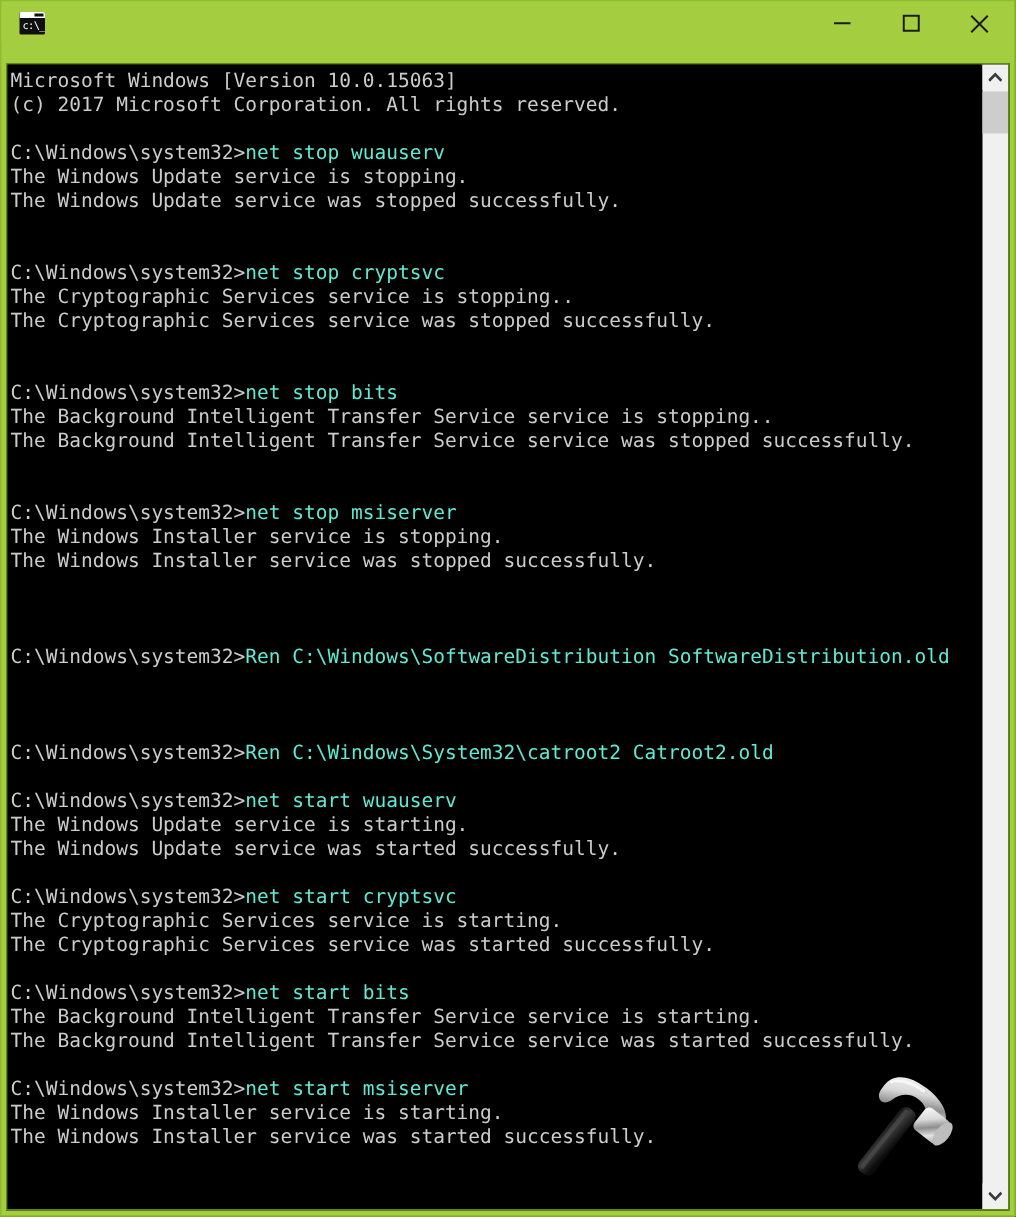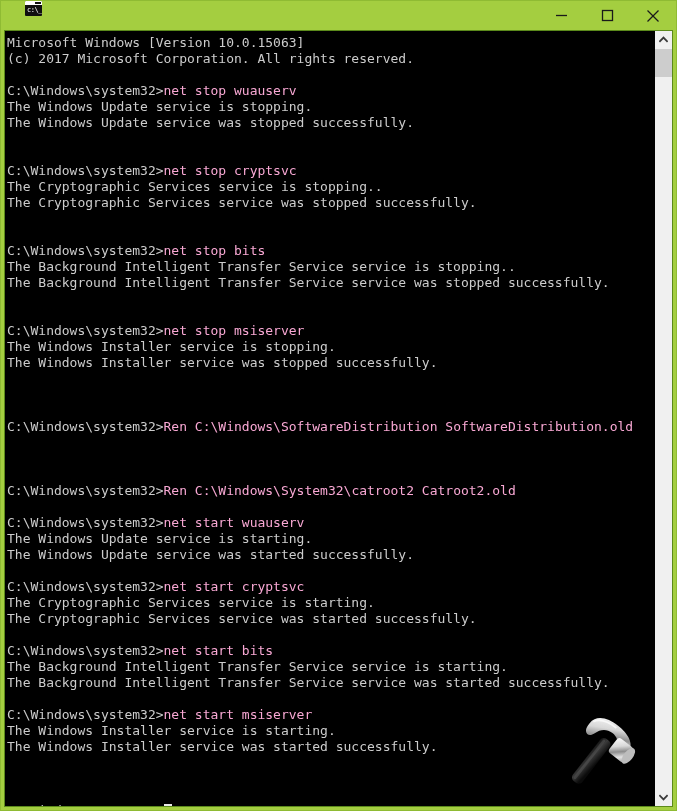--- a/index.html
+++ b/index.html
@@ -24,23 +24,23 @@
     display: flex;
     flex-direction: column;
   }
 
   
   #titlebar {
     height: 29px;
     flex: 0 0 29px;
     background: #a4ce40;
     display: flex;
-    align-items: flex-start;
-    position: relative;
-    padding-left: 24px;
+    align-items: center;
+    position: relative;
+    padding-left: 12px;
   }
   #app-icon {
     width: 17px;
     height: 15px;
     background: #101010;
     border-radius: 1px;
     position: relative;
     flex: 0 0 auto;
     margin-right: 9px;
     overflow: hidden;
@@ -92,21 +92,21 @@
     justify-content: center;
     position: relative;
   }
   .wbtn svg { display:block; }
 
   
   #console-wrap {
     flex: 1 1 auto;
     display: flex;
     position: relative;
-    margin: 0 3px 3px 3px;
+    margin: 12px 3px 3px 3px;
     border: 1px solid #5c8a1b;
     background: #000000;
     overflow: hidden;
   }
   #console {
     flex: 1 1 auto;
     background: #000000;
     position: relative;
     overflow: hidden;
     padding: 4px 0 0 2px;
@@ -115,21 +115,21 @@
     font-family: "DejaVu Sans Mono", "Liberation Mono", monospace;
     font-size: 13px;
     line-height: 16px;
     white-space: pre;
     color: #cccccc;
   }
   .line {
     height: 16px;
     white-space: pre;
   }
-  .cmd { color: #f9a8d4; }
+  .cmd { color: #5eead4; }
   .out { color: #cccccc; }
   .cursor {
     display: inline-block;
     width: 8px;
     height: 13px;
     background: #e8e8e8;
     vertical-align: -2px;
   }
 
   

